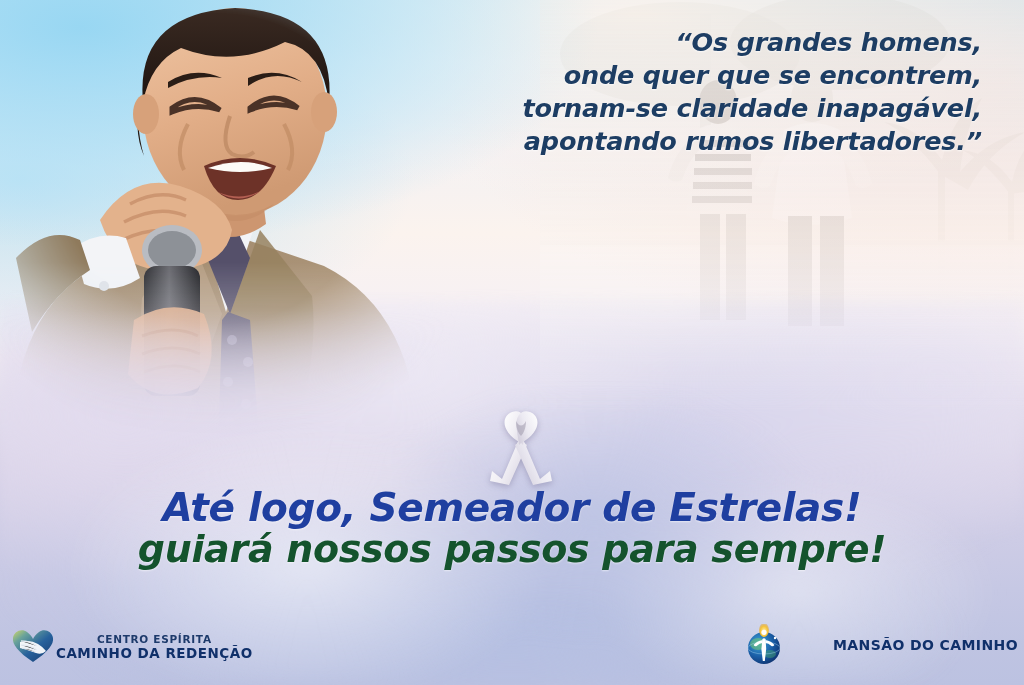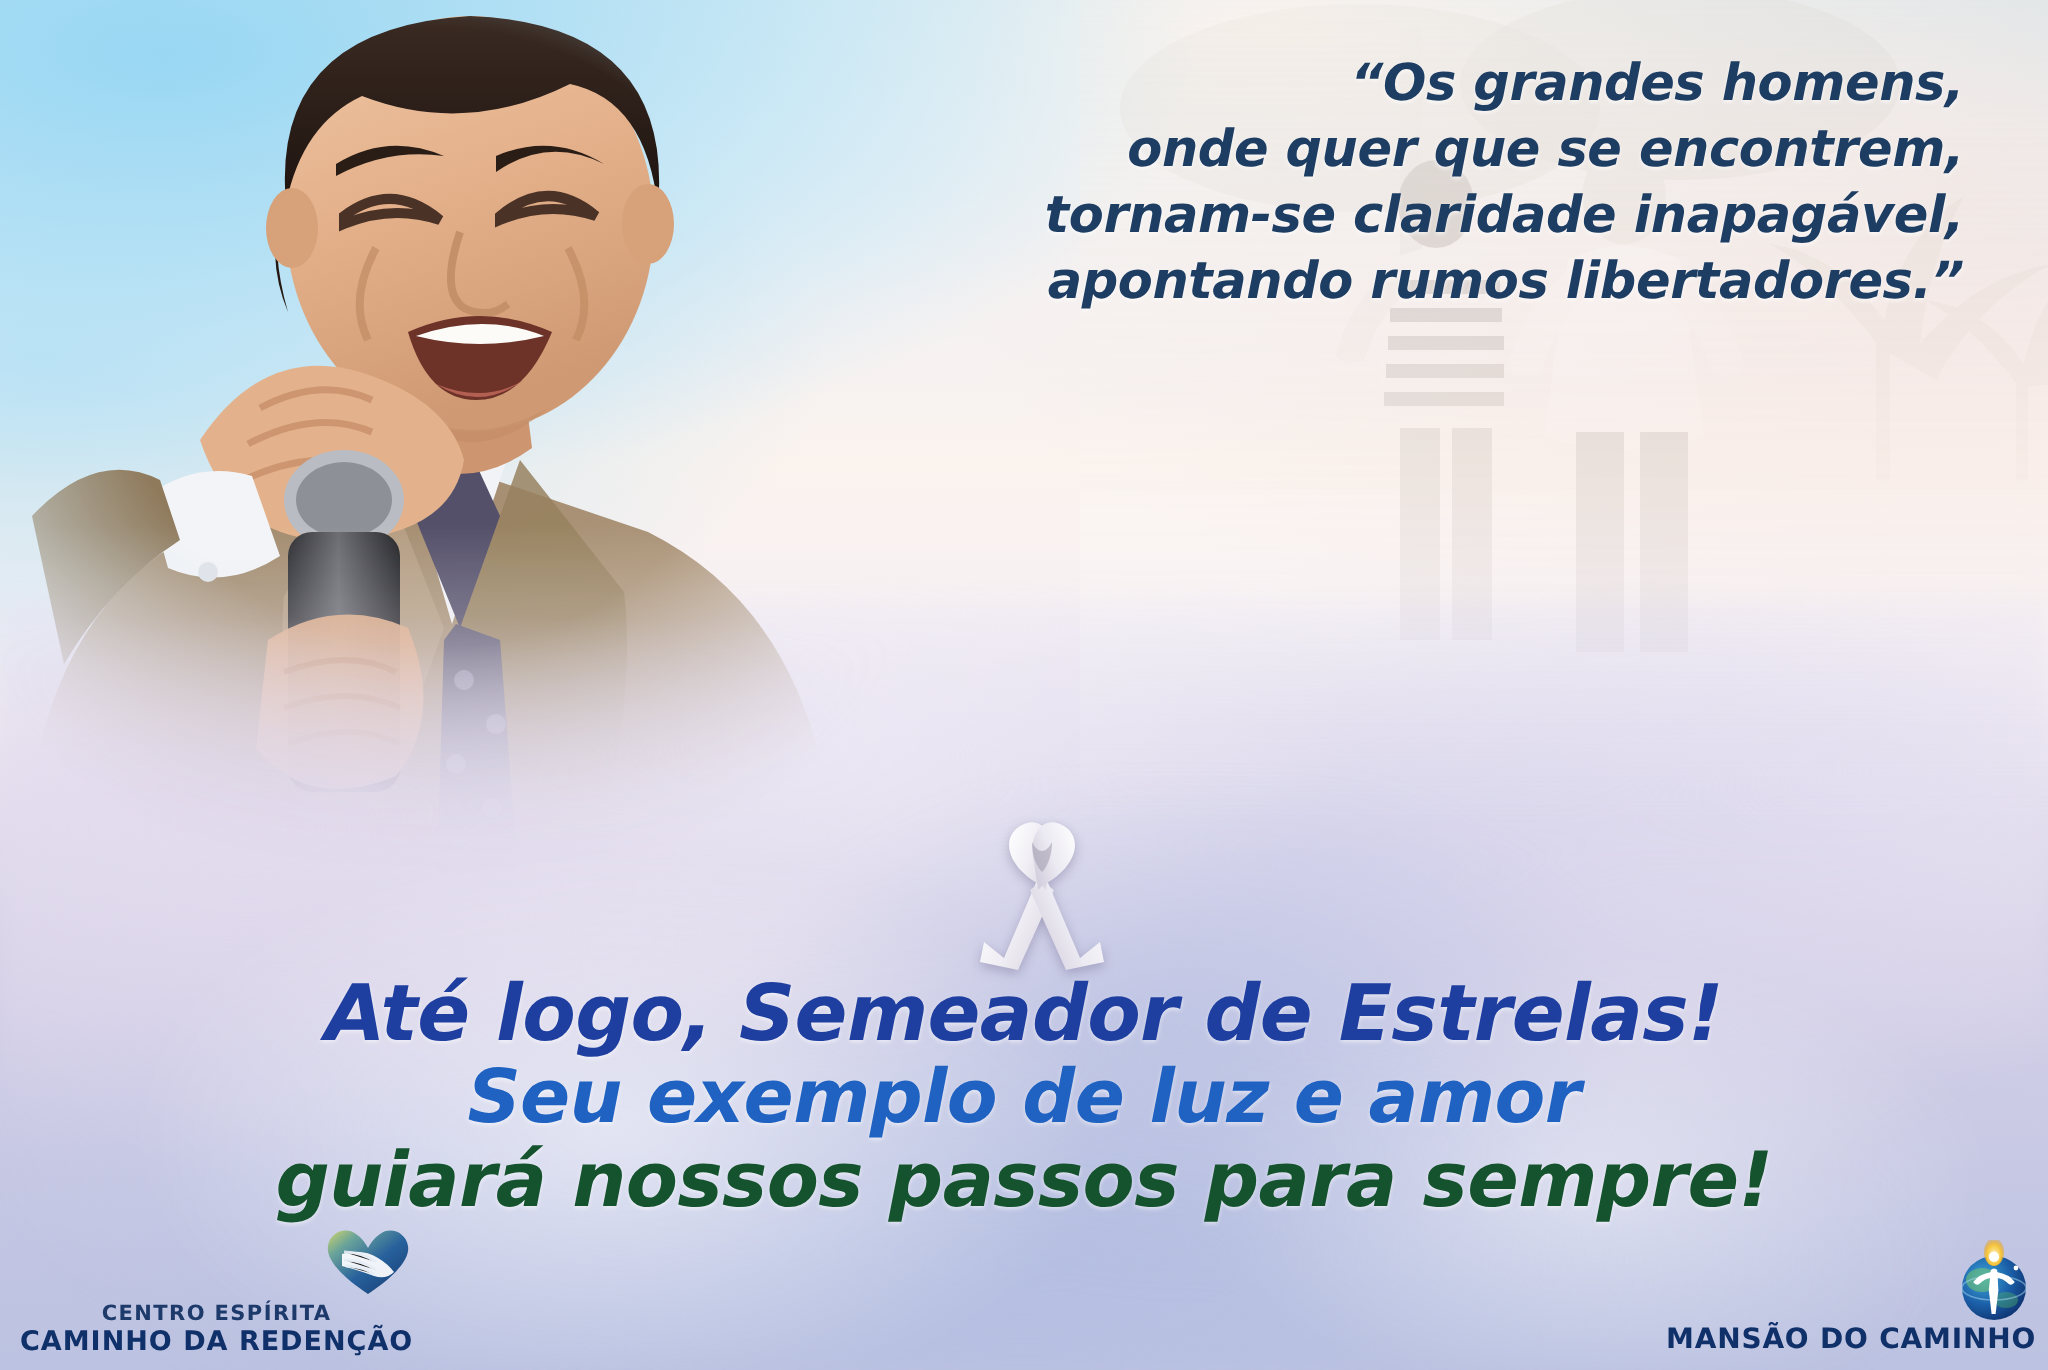--- a/index.html
+++ b/index.html
@@ -134,22 +134,22 @@
   }
   .msg-1 { font-size:39px; line-height:41px; color:#1f3fa0;
            text-shadow:0 1px 2px rgba(255,255,255,0.55); }
   .msg-2 { font-size:37px; line-height:41px; color:#1f62c2;
            text-shadow:0 1px 2px rgba(255,255,255,0.55); }
   .msg-3 { font-size:38px; line-height:42px; color:#14532d;
            text-shadow:0 1px 2px rgba(255,255,255,0.55); }
 
   
   .logo {
-    position:absolute; bottom:6px;
-    display:flex; flex-direction:column; align-items:flex-end;
+    position:absolute; bottom:18px;
+    display:flex; flex-direction:row; align-items:center;
   }
   .logo-left  { left:10px; }
   .logo-right { right:6px; }
 
   .logo-mark { width:46px; height:36px; margin-bottom:3px; }
   .logo-mark.round { width:42px; height:42px; margin-bottom:1px; }
   .logo-mark svg { width:100%; height:100%; display:block; }
 
   .logo-text { text-align:center; line-height:1.12; }
   .logo-t1 {
@@ -360,21 +360,20 @@
       <path d="M35 34 C16 24 14 8 26 3 C36 -1 42 10 39 22 L37 36 Z" fill="url(#rbL)"></path>
 
       <path d="M35 34 C54 24 56 8 44 3 C34 -1 28 10 31 22 L33 36 Z" fill="url(#rbR)"></path>
 
       <path d="M30 12 C30 20 33 25 35 27 C37 25 40 20 40 12 C37 18 33 18 30 12 Z" fill="#9e99ab" opacity="0.55"></path>
     </svg>
   </div>
 
   <div class="message">
     <div class="msg-line msg-1">Até logo, Semeador de Estrelas!</div>
-    <div class="msg-line msg-2">Seu exemplo de luz e amor</div>
     <div class="msg-line msg-3">guiará nossos passos para sempre!</div>
   </div>
 
   <div class="logo logo-left">
     <div class="logo-mark">
       <svg viewBox="0 0 46 36">
         <defs>
           <linearGradient id="heartG" x1="0" y1="0" x2="1" y2="1">
             <stop offset="0%" stop-color="#cfd66a"></stop>
             <stop offset="22%" stop-color="#6aa39a"></stop>

